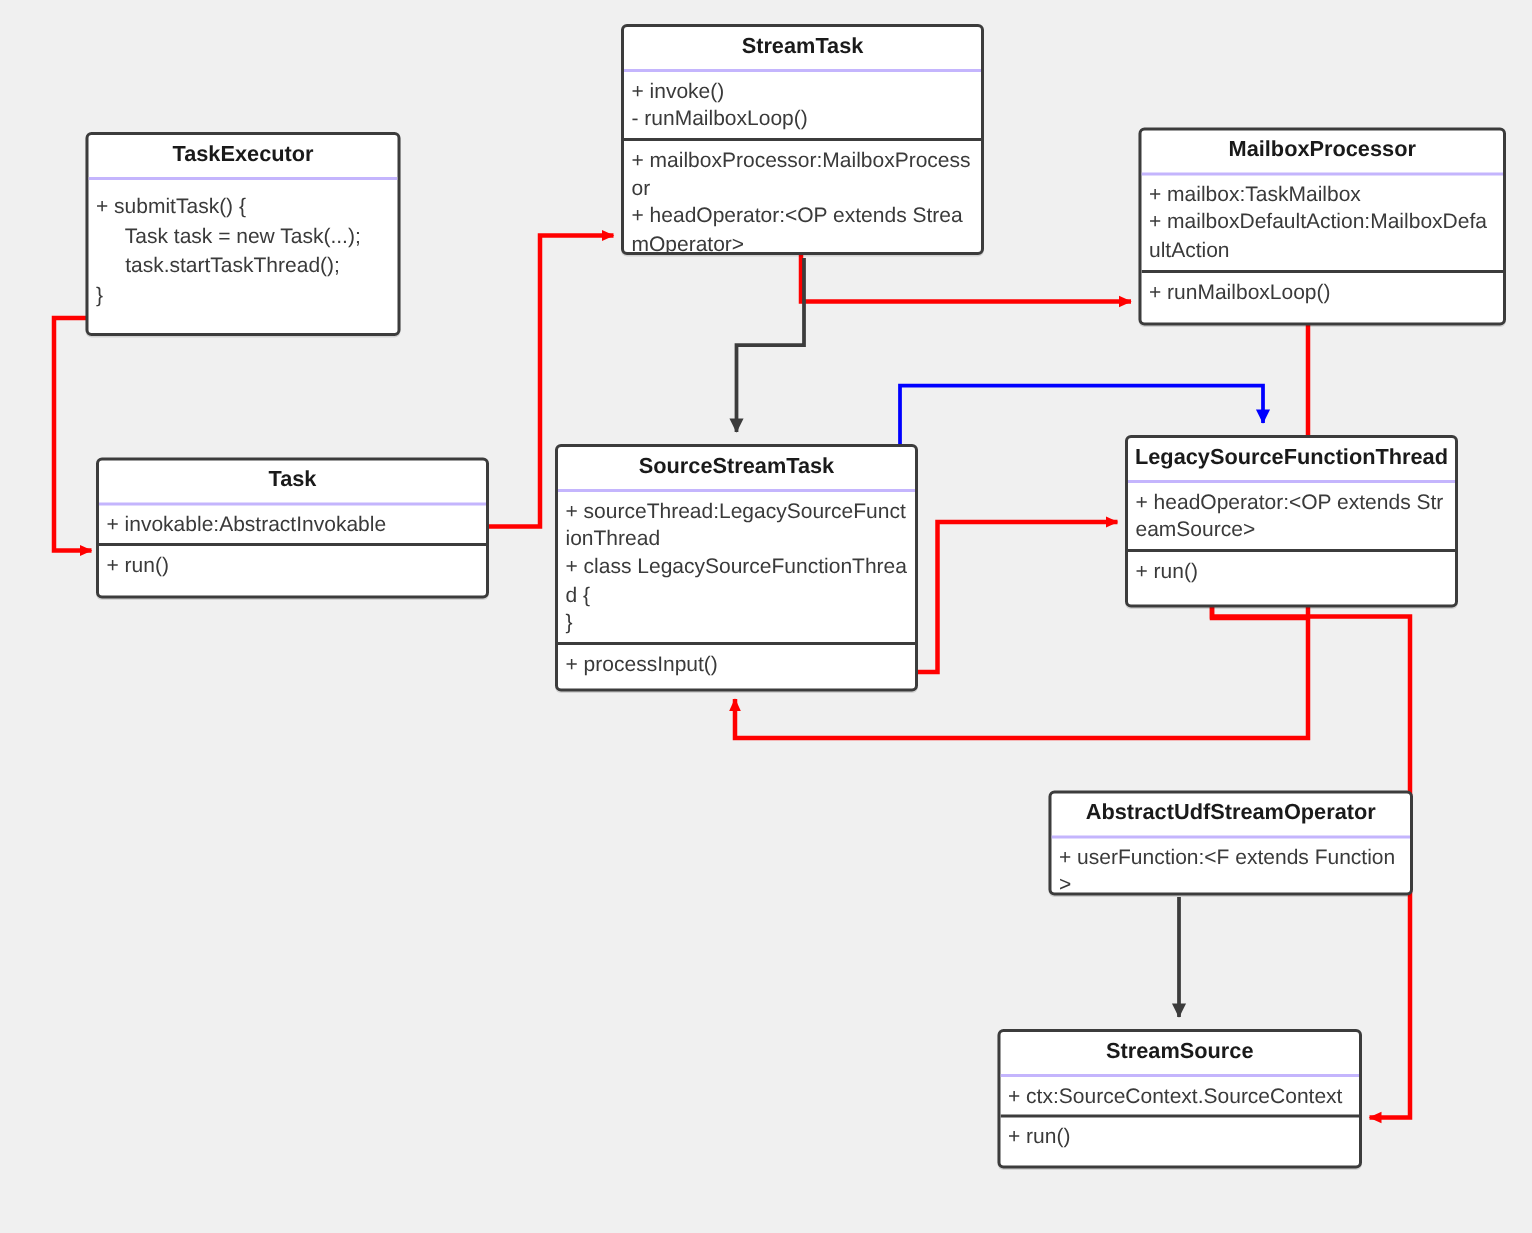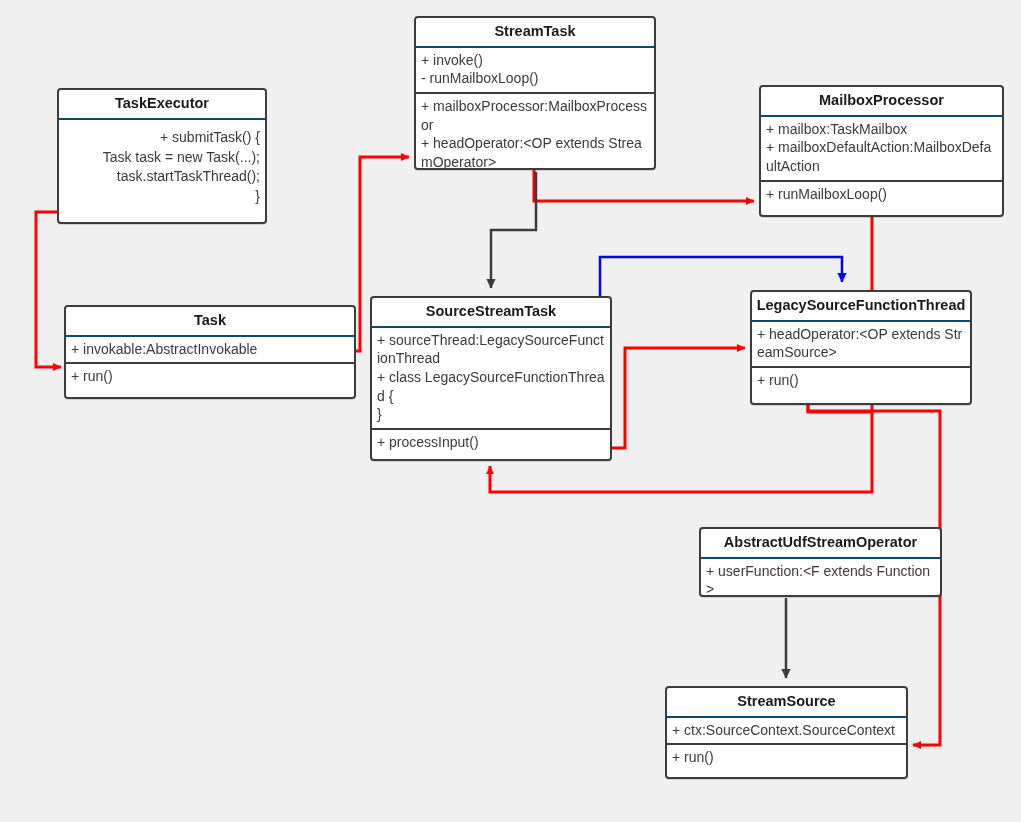--- a/index.html
+++ b/index.html
@@ -36,21 +36,21 @@
     box-sizing: border-box;
     box-shadow: 0 1px 0 rgba(0,0,0,0.12);
     overflow: hidden;
   }
   .uml-title {
     text-align: center;
     font-weight: bold;
     font-size: 14.5px;
     color: #1a1a1a;
     padding: 5px 4px 6px 4px;
-    border-bottom: 2px solid #0c4a6e;
+    border-bottom: 2px solid #c4b5fd;
     line-height: 1.15;
     white-space: nowrap;
   }
   .uml-compartment {
     padding: 3px 5px 4px 5px;
     font-size: 14px;
     color: #3a3a3a;
     line-height: 1.33;
   }
   .uml-compartment + .uml-compartment {
@@ -62,29 +62,29 @@
     overflow-wrap: anywhere;
   }
   .code-block {
     white-space: pre;
     font-size: 14px;
     color: #3a3a3a;
     line-height: 1.42;
   }
   
   #box-taskexecutor { left: 57px;  top: 88px;  width: 210px; height: 136px; }
-  #box-task         { left: 64px;  top: 305px; width: 292px; height: 94px; }
+  #box-task         { left: 64px;  top: 305px; width: 262px; height: 94px; }
   #box-streamtask   { left: 414px; top: 16px;  width: 242px; height: 154px; }
   #box-mailbox      { left: 759px; top: 85px;  width: 245px; height: 132px; }
   #box-sourcestream { left: 370px; top: 296px; width: 242px; height: 165px; }
   #box-legacythread { left: 750px; top: 290px; width: 222px; height: 115px; }
   #box-abstractudf  { left: 665px; top: 527px; width: 243px; height: 70px; margin-left: 34px; }
   #box-streamsource { left: 665px; top: 686px; width: 243px; height: 93px; }
 
-  #box-taskexecutor .uml-compartment { padding-top: 8px; text-align: right; }
+  #box-taskexecutor .uml-compartment { padding-top: 8px; }
 </style>
 </head>
 <body>
 
 <div id="canvas">
 
   <svg id="edges" viewBox="0 0 1021 822" xmlns="http://www.w3.org/2000/svg">
     <defs>
       <marker id="arrow-red" markerWidth="9" markerHeight="9" refX="8" refY="4.5" orient="auto" markerUnits="userSpaceOnUse">
         <path d="M0,0.6 L8.5,4.5 L0,8.4 z" fill="#ff0000"></path>

